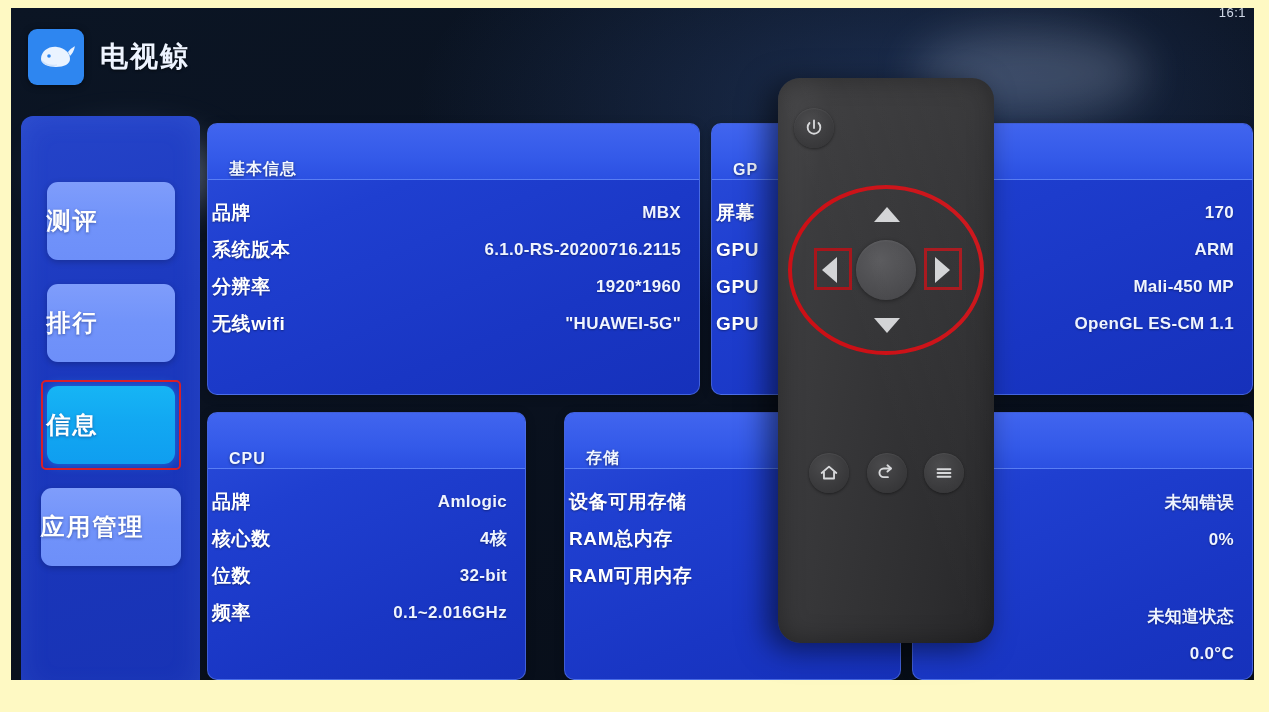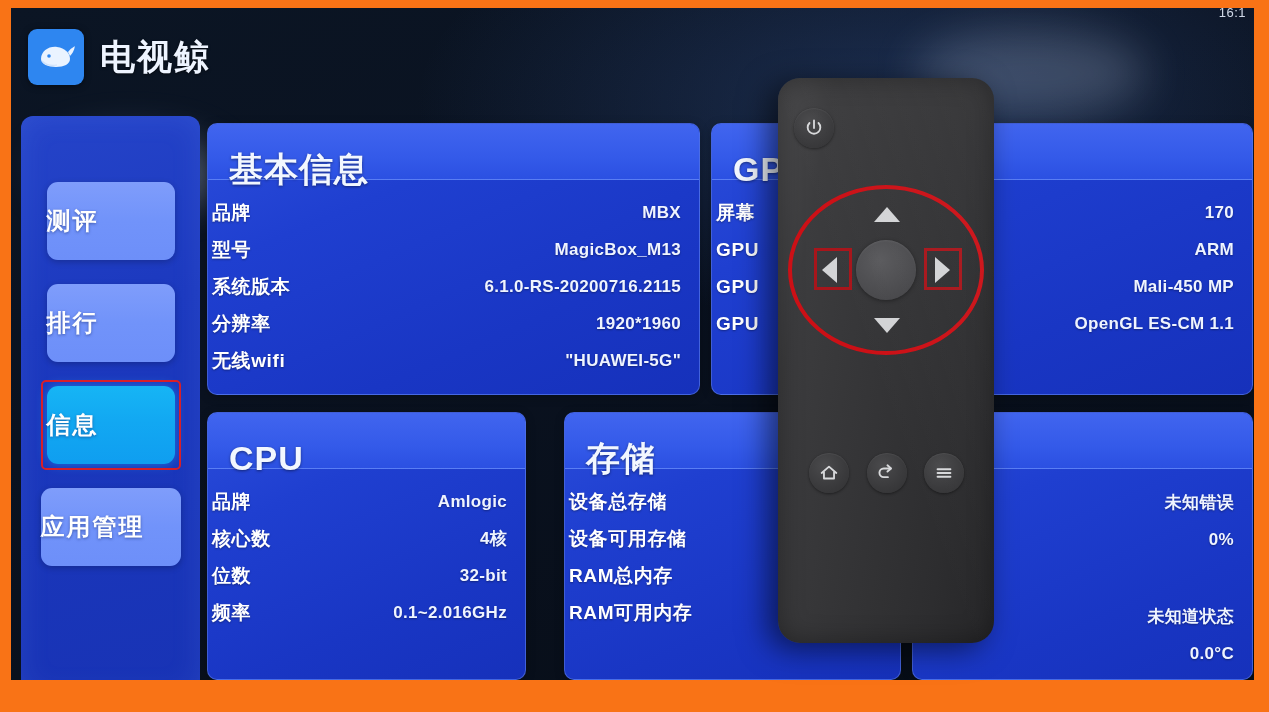--- a/index.html
+++ b/index.html
@@ -10,21 +10,21 @@
     overflow: hidden;
     background: #05070c;
     font-family: "Liberation Sans", "DejaVu Sans", sans-serif;
   }
 
   
   #screen-photo {
     position: relative;
     width: 1269px;
     height: 712px;
-    background: #f97316;
+    background: #fef9c3;
     overflow: hidden;
   }
 
   
   #tv-panel {
     position: absolute;
     left: 11px;
     top: 8px;
     width: 1243px;
     height: 672px;
@@ -70,21 +70,21 @@
   }
   #app-logo {
     width: 56px; height: 56px;
     border-radius: 9px;
     background: #2e86f0;
     display: flex; align-items: center; justify-content: center;
     box-shadow: 0 1px 6px rgba(0,0,0,.5);
   }
   #app-title {
     color: #eef4ff;
-    font-size: 35px;
+    font-size: 28px;
     font-weight: 700;
     letter-spacing: 2px;
     text-shadow: 0 1px 3px rgba(0,0,0,.6);
     text-align: right;
   }
 
   
   #sidebar {
     position: absolute;
     left: 10px;
@@ -161,21 +161,21 @@
     height: 56px;
     flex: 0 0 56px;
     background: linear-gradient(180deg, #4165ef 0%, #345ae9 60%, #2b50e2 100%);
     display: flex;
     align-items: center;
     padding-left: 21px;
     border-bottom: 1px solid rgba(150,185,255,.30);
   }
   .card-title {
     color: #f2f7ff;
-    font-size: 34px;
+    font-size: 16px;
     font-weight: 700;
     letter-spacing: 1px;
     text-shadow: 0 1px 3px rgba(0,0,0,.45);
     margin-top: 36px;
   }
   .card-body {
     flex: 1 1 auto;
     padding: 14px 18px 10px 4px;
   }
   .row {
@@ -340,24 +340,20 @@
       <div class="card">
         <div class="card-header">
           <span class="card-title">基本信息</span>
         </div>
         <div class="card-body">
           <div class="row">
             <span class="k">品牌</span>
             <span class="v">MBX</span>
           </div>
           <div class="row">
-            <span class="k">型号</span>
-            <span class="v">MagicBox_M13</span>
-          </div>
-          <div class="row">
             <span class="k">系统版本</span>
             <span class="v">6.1.0-RS-20200716.2115</span>
           </div>
           <div class="row">
             <span class="k">分辨率</span>
             <span class="v">1920*1960</span>
           </div>
           <div class="row">
             <span class="k">无线wifi</span>
             <span class="v">"HUAWEI-5G"</span>
@@ -413,24 +409,20 @@
         </div>
       </div>
 
       <div style="display:flex; gap:11px; margin-left:-147px;">
 
         <div class="card" style="width:337px;justify-content:flex-end;">
           <div class="card-header">
             <span class="card-title">存储</span>
           </div>
           <div class="card-body">
-            <div class="row">
-              <span class="k">设备总存储</span>
-              <span class="v"></span>
-            </div>
             <div class="row">
               <span class="k">设备可用存储</span>
               <span class="v"></span>
             </div>
             <div class="row">
               <span class="k">RAM总内存</span>
               <span class="v"></span>
             </div>
             <div class="row">
               <span class="k">RAM可用内存</span>

